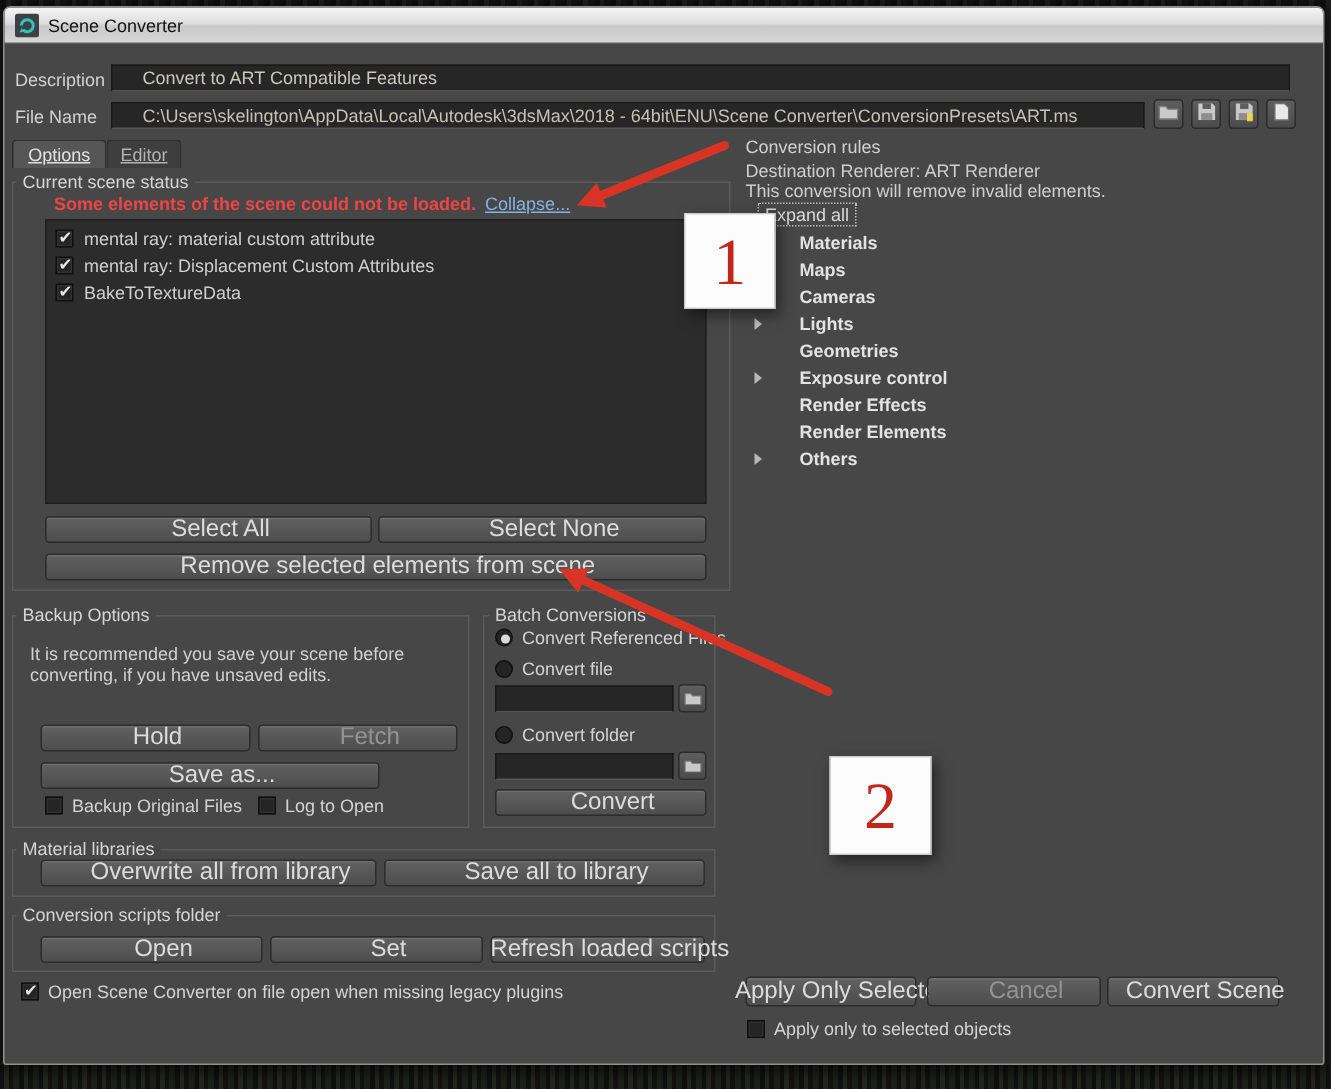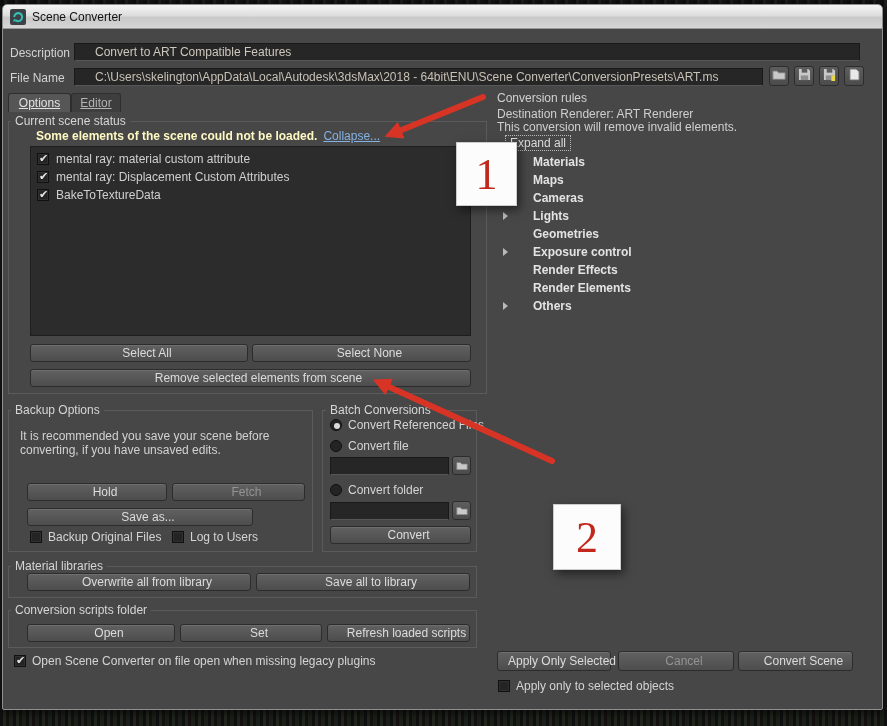--- a/index.html
+++ b/index.html
@@ -15,38 +15,38 @@
          background:#474747; border:1px solid #8f8f8f; border-radius:5px 5px 2px 2px;
          box-shadow:0 3px 10px rgba(0,0,0,.65); }
   #titlebar { position:absolute; left:3px; top:5px; width:879px; height:24px; z-index:2;
               background:linear-gradient(#f5f5f5,#dedede 45%,#c9c9c9 55%,#d6d6d6);
               border-radius:4px 4px 0 0; border-bottom:1px solid #9a9a9a;padding-left:48px; }
   #content { position:absolute; inset:0; z-index:2; }
   .txt { position:absolute; font-size:12px; color:#d2d2d2; white-space:nowrap; }
   .row { position:absolute; display:flex; align-items:center; gap:6px; white-space:nowrap; }
   .btn { position:absolute; display:flex; align-items:center; justify-content:center;
          background:linear-gradient(180deg,#616161,#4d4d4d); border:1px solid #2c2c2c; border-radius:3px;
-         color:#dcdcdc; font-size:12px; box-shadow:inset 0 1px 0 rgba(255,255,255,.09); cursor:default; white-space:nowrap;padding-left:16px; }
+         color:#dcdcdc; font-size:16px; box-shadow:inset 0 1px 0 rgba(255,255,255,.09); cursor:default; white-space:nowrap;padding-left:16px; }
   .btn.dim { color:#949494; }
   .field { position:absolute; background:#262626; border:1px solid #191919; border-bottom-color:#565656;
            color:#c7c1b6; font-size:12px; line-height:16px; padding:0 20px; white-space:nowrap; overflow:hidden; }
   .tfield { position:absolute; background:#262626; border:1px solid #191919; border-bottom-color:#565656;
             color:#cfcfcf; padding:0 4px; font:12px "Liberation Sans",sans-serif; }
   .grp { position:absolute; border:1px solid #5b5b5b; }
   .grp-label { position:absolute; background:#474747; padding:0 4px; color:#d6d6d6; font-size:12px; z-index:3; white-space:nowrap; }
   .cb { display:inline-block; position:relative; width:12px; height:12px; background:#242424;
         border:1px solid #101010; box-shadow:inset 0 0 0 1px rgba(255,255,255,.06); flex:none; }
   .cb.checked::after { content:"\2714"; position:absolute; left:1px; top:-2px; font-size:11px; color:#e6e6e6; }
   .radio { display:inline-block; position:relative; width:12px; height:12px; border-radius:50%;
            background:#242424; border:1px solid #101010; flex:none; }
   .radio.sel::after { content:""; position:absolute; left:3px; top:3px; width:6px; height:6px; border-radius:50%; background:#dadada; }
   .tri { width:0; height:0; border-left:5px solid #b9b9b9; border-top:4px solid transparent; border-bottom:4px solid transparent; flex:none; }
   .tri.hidden { visibility:hidden; }
   .link { color:#84b1e3; text-decoration:underline; cursor:pointer; }
-  .warn { color:#fef9c3; font-weight:bold; }
+  .warn { color:#ef4444; font-weight:bold; }
   .list { position:absolute; background:#2c2c2c; border:1px solid #1e1e1e; }
   .list-item { position:absolute; display:flex; align-items:center; gap:7px; height:16px; color:#d0d0d0; }
   .tab { position:absolute; display:flex; align-items:center; justify-content:center; font-size:12px;
          border:1px solid #2e2e2e; border-bottom:none; border-radius:3px 3px 0 0;text-decoration:underline; }
   .tab.active { background:#565656; color:#e2e2e2; }
   .tab.inactive { background:#3e3e3e; color:#b3b3b3; }
   .tree-row { position:absolute; display:flex; align-items:center; gap:25px; height:16px;justify-content:center; }
   .tree-label { font-weight:bold; color:#e3e3e3; font-size:12px; white-space:nowrap; }
   .icon-btn { position:absolute; display:flex; align-items:center; justify-content:center;
               background:linear-gradient(#5e5e5e,#4b4b4b); border:1px solid #2c2c2c; border-radius:3px; }
@@ -168,21 +168,21 @@
     <span class="txt" style="left:20px;top:443px;">converting, if you have unsaved edits.</span>
     <div class="btn" style="left:27px;top:483px;width:140px;height:18px;">Hold</div>
     <div class="btn dim" style="left:172px;top:483px;width:133px;height:18px;">Fetch</div>
     <div class="btn" style="left:27px;top:508px;width:226px;height:18px;">Save as...</div>
     <div class="row" style="left:30px;top:530px;">
       <span class="cb"></span>
       <span>Backup Original Files</span>
     </div>
     <div class="row" style="left:172px;top:530px;">
       <span class="cb"></span>
-      <span>Log to Users</span>
+      <span>Log to Open</span>
     </div>
 
     <div class="grp" style="left:322px;top:410px;width:155px;height:142px;"></div>
     <span class="grp-label" style="left:326px;top:403px;">Batch Conversions</span>
     <div class="row" style="left:330px;top:418px;">
       <span class="radio sel"></span>
       <span>Convert Referenced Files</span>
     </div>
     <div class="row" style="left:330px;top:439px;">
       <span class="radio"></span>

